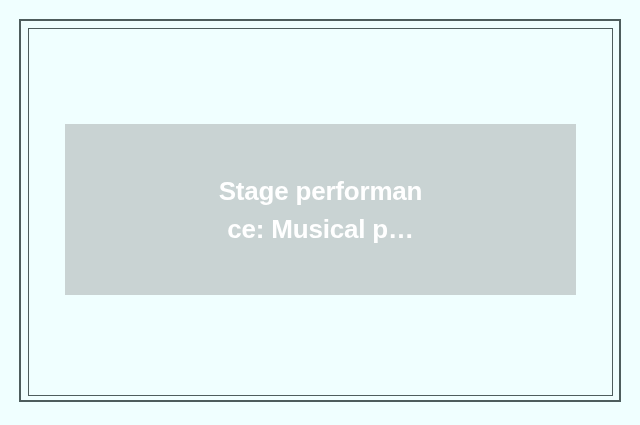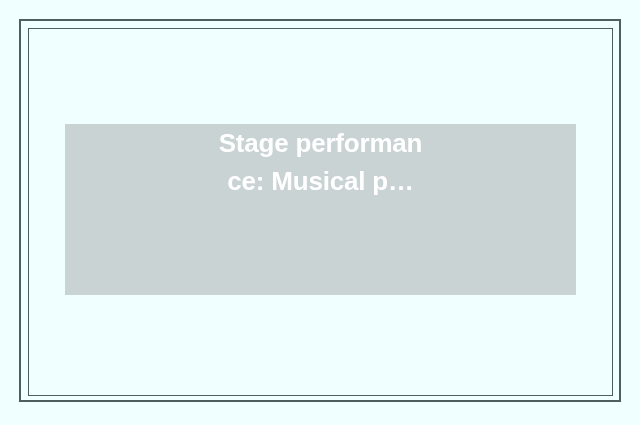--- a/index.html
+++ b/index.html
@@ -49,20 +49,21 @@
   
   .placeholder {
     position: absolute;
     left: 65px;
     top: 124px;
     width: 511px;
     height: 171px;
     background: #c9d3d3;
     box-sizing: border-box;
     display: flex;
+    align-items: center;
     justify-content: center;
     overflow: hidden;
   }
 
   .placeholder-text {
     color: #ffffff;
     font-family: "Liberation Sans", sans-serif;
     font-weight: bold;
     font-size: 26px;
     line-height: 38px;

